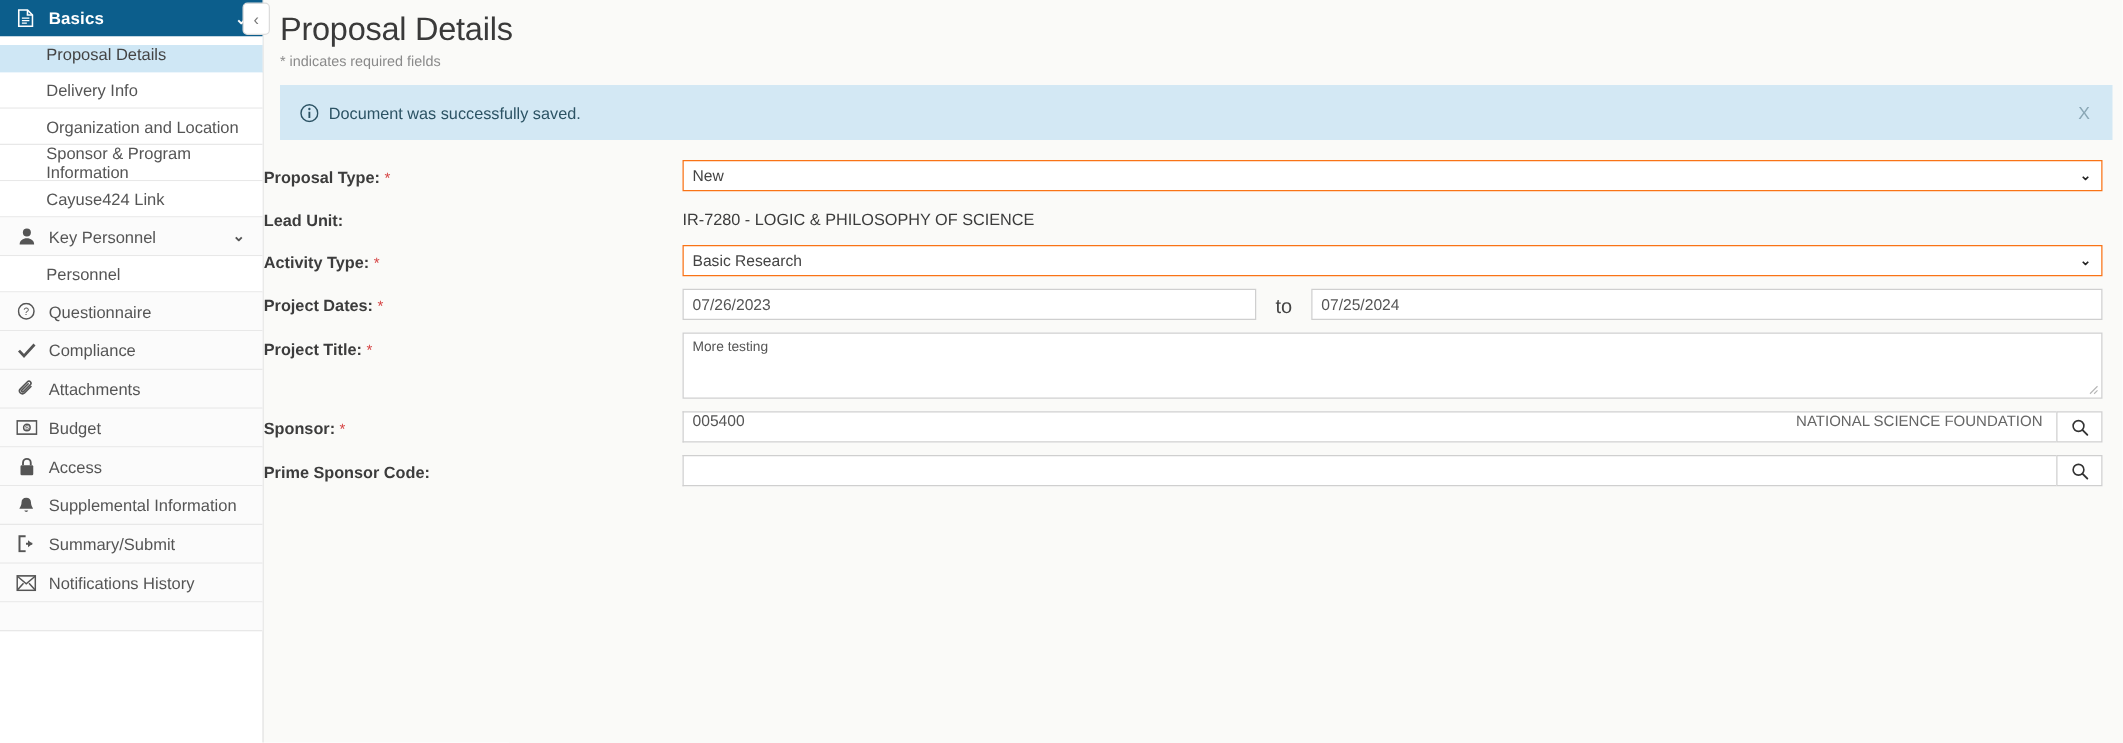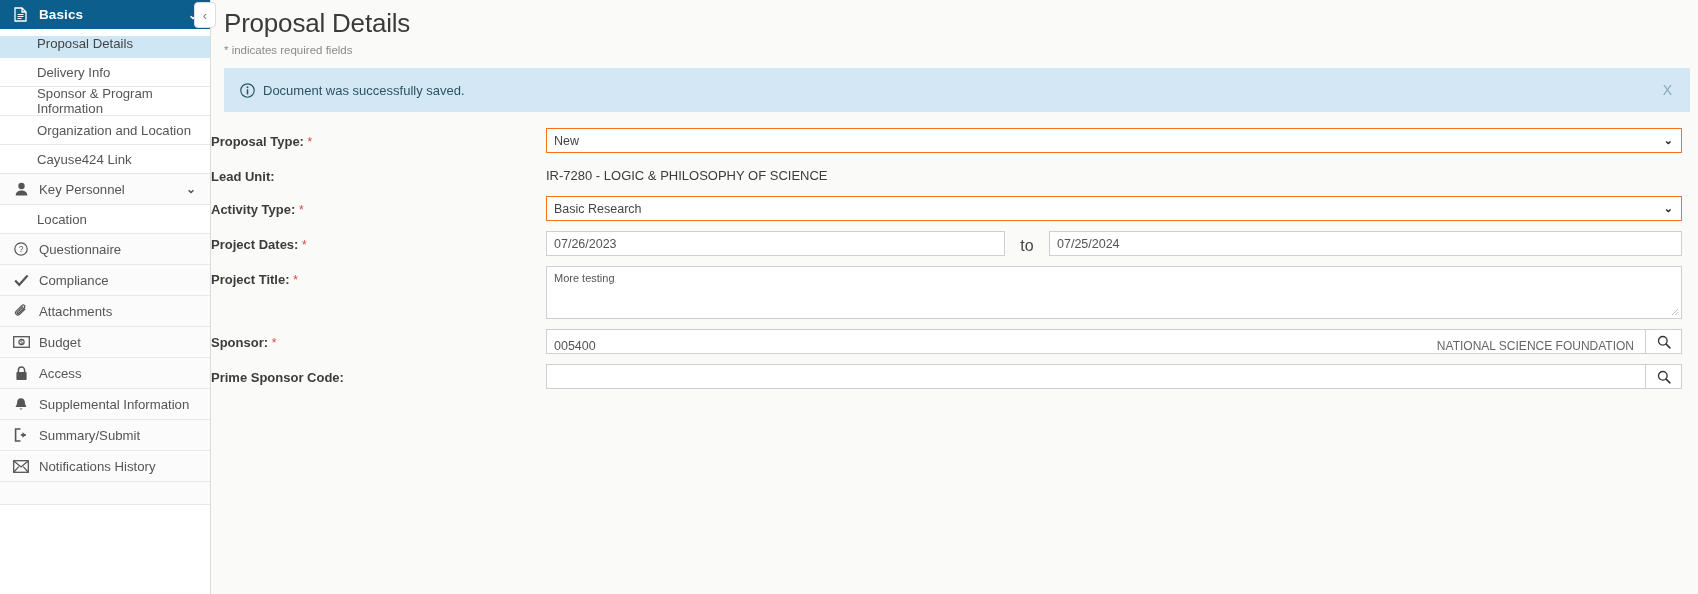--- a/index.html
+++ b/index.html
@@ -272,21 +272,21 @@
   }
 
   .lookup-wrap { flex: 1 1 auto; display: flex; }
   .lookup-field {
     flex: 1 1 auto;
     height: 25px;
     border: 1px solid #cfcfcf;
     border-right: none;
     background: #ffffff;
     display: flex;
-    align-items: flex-end;
+    align-items: flex-start;
     padding: 0 7px;
     box-sizing: border-box;
     font-size: 12.5px;
     color: #555;
   }
   .lookup-field .lv { flex: 0 0 auto; }
   .lookup-field .lname {
     flex: 1 1 auto;
     text-align: right;
     color: #666;
@@ -327,41 +327,41 @@
       <span class="g-label">Basics</span>
       <span class="g-caret">⌄</span>
     </div>
     <div class="nav-sub active">
       <span>Proposal Details</span>
     </div>
     <div class="nav-sub">
       <span>Delivery Info</span>
     </div>
     <div class="nav-sub">
+      <span>Organization and Location</span>
+    </div>
+    <div class="nav-sub">
       <span>Sponsor &amp; Program Information</span>
-    </div>
-    <div class="nav-sub">
-      <span>Organization and Location</span>
     </div>
     <div class="nav-sub">
       <span>Cayuse424 Link</span>
     </div>
 
     <div class="nav-item" style="background:#fbfbfb;">
       <span class="n-icon">
         <svg width="13" height="14" viewBox="0 0 13 14">
           <circle cx="6.5" cy="4" r="3.2" fill="#555"></circle>
           <path d="M0.7 13.5c0-3.2 2.6-5 5.8-5s5.8 1.8 5.8 5z" fill="#555"></path>
         </svg>
       </span>
       <span style="flex:1 1 auto;">Key Personnel</span>
       <span style="font-size:12px;font-weight:bold;color:#555;padding-right:14px;">⌄</span>
     </div>
     <div class="nav-sub">
-      <span>Location</span>
+      <span>Personnel</span>
     </div>
 
     <div class="nav-item">
       <span class="n-icon">
         <svg width="14" height="14" viewBox="0 0 14 14">
           <circle cx="7" cy="7" r="6.2" fill="none" stroke="#555" stroke-width="1.2"></circle>
           <text x="7" y="10.3" font-size="8.5" font-family="Liberation Sans, sans-serif" fill="#555" text-anchor="middle">?</text>
         </svg>
       </span>
       <span>Questionnaire</span>

